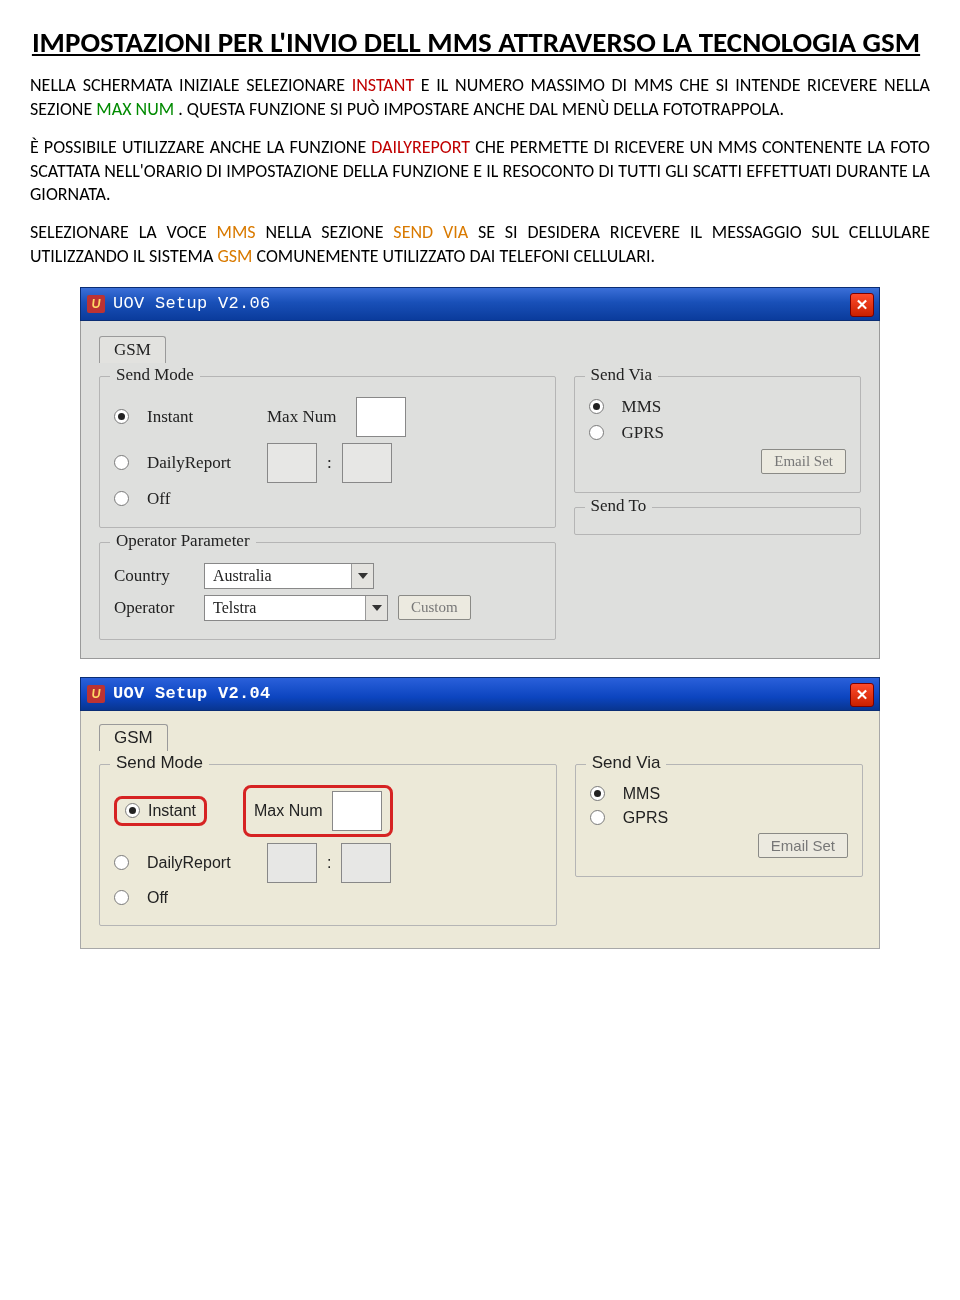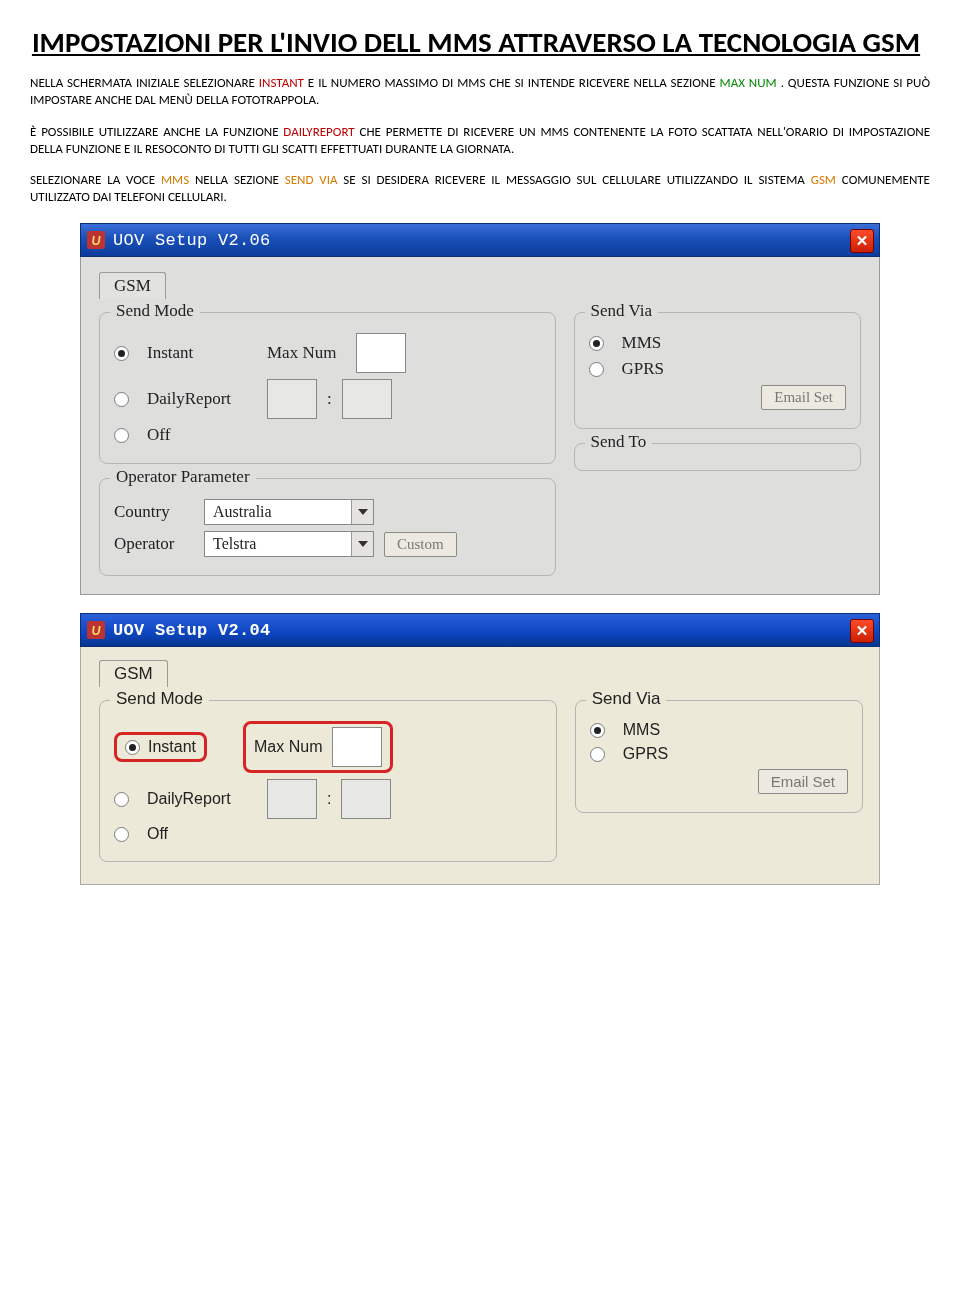--- a/index.html
+++ b/index.html
@@ -13,21 +13,21 @@
   }
   h1 {
     font-size: 29px;
     font-weight: 700;
     text-align: center;
     text-decoration: underline;
     margin: 0 8px 14px 0;
     line-height: 1.25;
   }
   p {
-    font-size: 13px;
+    font-size: 18px;
     line-height: 1.32;
     margin: 0 0 14px 0;
     text-align: justify;
   }
   .kw-red { color: #c00000; }
   .kw-green { color: #008a00; }
   .kw-orange { color: #d97a00; }
 
   
   .shot {
@@ -90,21 +90,21 @@
     padding:3px 14px;
     font-size:17px;
     position:relative; top:1px;
     border-radius:3px 3px 0 0;
   }
   .panel2 .tab{background:#ece9d8;font-family:"Tahoma",Arial,sans-serif;}
 
   
   .group {
     border:1px solid #b5b5b5;
-    border-radius:8px;
+    border-radius:2px;
     padding:14px 14px 12px 14px;
     position:relative;
     margin-top:14px;
   }
   .group .legend{
     position:absolute; top:-12px; left:10px;
     background:inherit;
     padding:0 6px;
     font-size:17px;
   }
@@ -242,21 +242,21 @@
               <span class="arw">
                   <svg viewBox="0 0 10 6">
                     <polygon points="0,0 10,0 5,6" fill="#333"></polygon>
                   </svg>
                 </span>
             </div>
           </div>
 
           <div class="row">
             <span class="lbl" style="width:80px">Operator</span>
-            <div class="dd" style="width:170px">
+            <div class="dd" style="width:184px">
               <span class="val">Telstra</span>
               <span class="arw">
                   <svg viewBox="0 0 10 6">
                     <polygon points="0,0 10,0 5,6" fill="#333"></polygon>
                   </svg>
                 </span>
             </div>
             <button class="btn">Custom</button>
           </div>
         </div>

